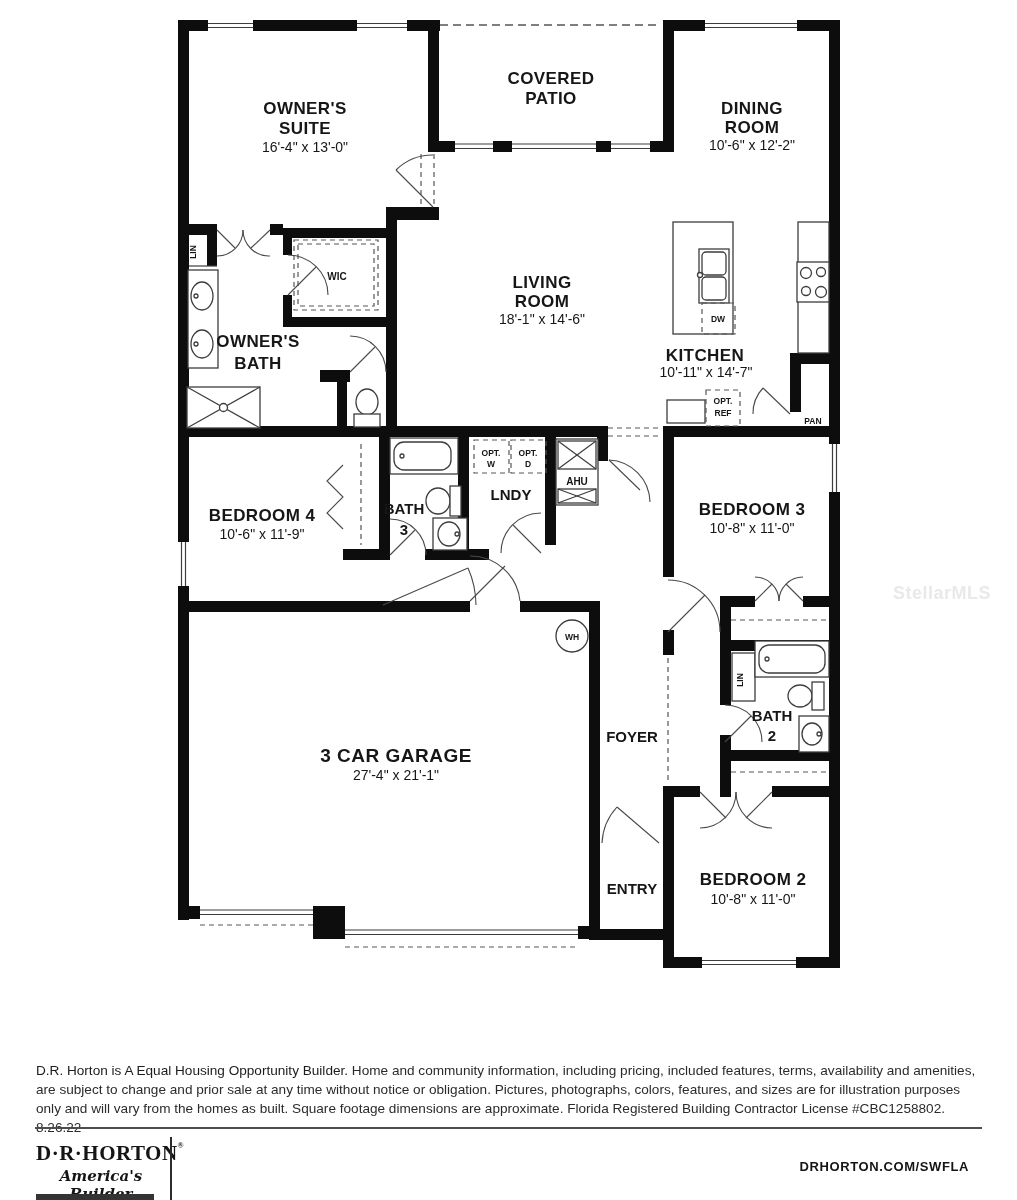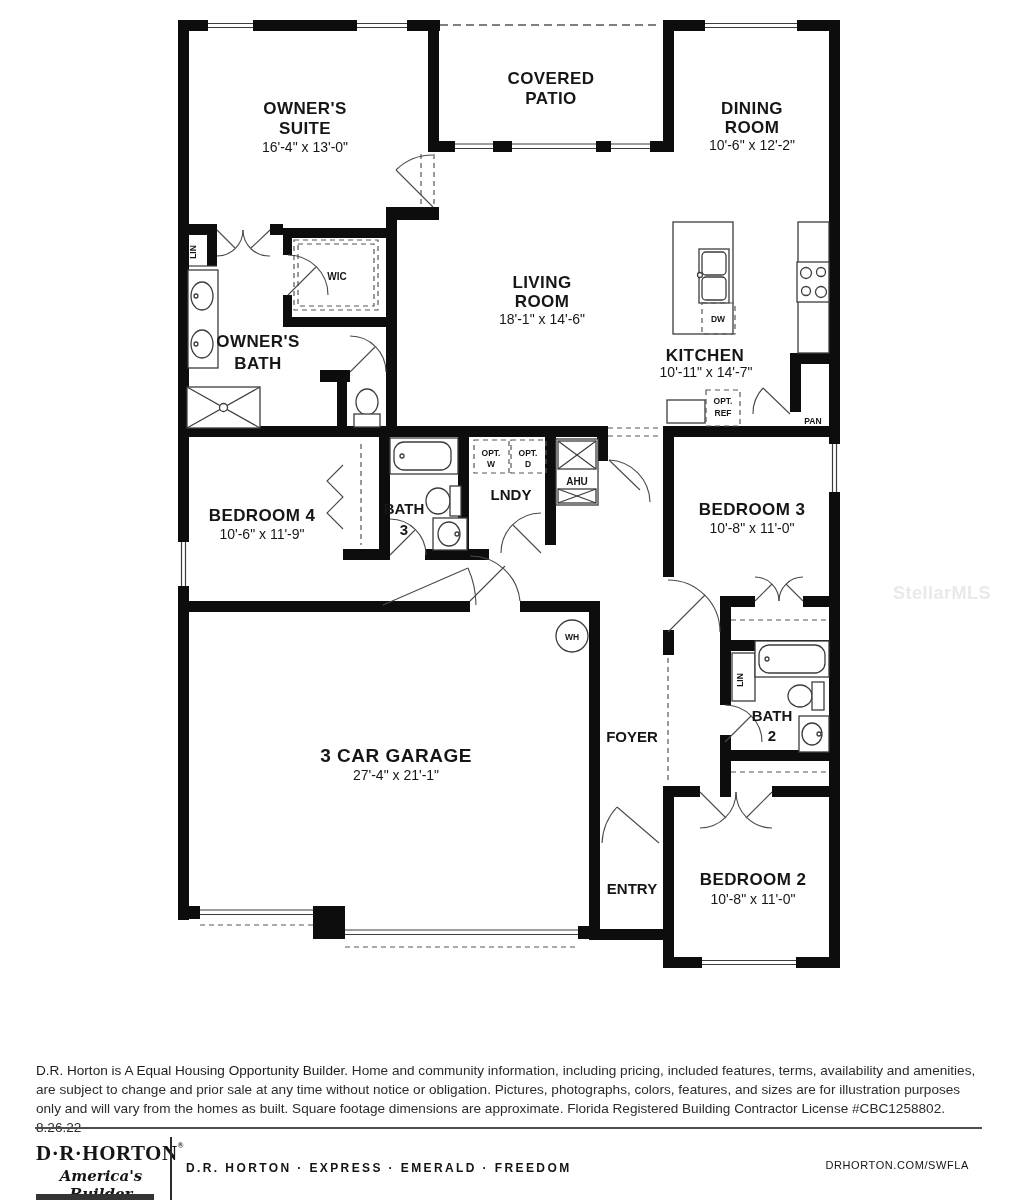--- a/index.html
+++ b/index.html
@@ -28,21 +28,21 @@
   .rule{position:absolute;left:35px;top:1127px;width:947px;height:2px;background:#4d4d4d;}
   .logo{position:absolute;left:36px;top:1141px;width:130px;text-align:center;color:#151515;}
   .logo-name{font-family:"Liberation Serif",serif;font-weight:bold;font-size:21px;
     letter-spacing:.5px;white-space:nowrap;}
   .logo-reg{font-size:8px;vertical-align:top;}
   .logo-tag{font-family:"DejaVu Serif",serif;font-style:italic;font-weight:bold;
     font-size:15px;margin-top:1px;}
   .vdiv{position:absolute;left:170px;top:1137px;width:2px;height:63px;background:#2c2c2c;}
   .brands{position:absolute;left:186px;top:1161px;font-size:12px;font-weight:bold;
     letter-spacing:2.4px;color:#141414;}
-  .siteurl{position:absolute;right:48px;top:1159px;font-size:11px;font-weight:normal;
+  .siteurl{position:absolute;right:48px;top:1159px;font-size:13px;font-weight:bold;
     letter-spacing:.6px;color:#141414;}
   .darkstrip{position:absolute;left:36px;top:1194px;width:118px;height:6px;background:#343434;}
 </style>
 </head>
 <body>
 
 <div class="page">
 
 <svg width="1017" height="1040" viewBox="0 0 1017 1040">
 
@@ -396,17 +396,16 @@
 <div class="watermark">StellarMLS</div>
 
 <p class="disclaimer"><strong>D.R. Horton is A Equal Housing Opportunity Builder.</strong><span> Home and community information, including pricing, included features, terms, availability and amenities, are subject to change and prior sale at any time without notice or obligation. Pictures, photographs, colors, features, and sizes are for illustration purposes only and will vary from the homes as built. Square footage dimensions are approximate.  Florida Registered Building Contractor License #CBC1258802.  8.26.22</span></p>
 
 <div class="rule"></div>
 <div class="logo">
   <div class="logo-name"><span>D·R·HORTON</span><sup class="logo-reg">®</sup></div>
   <div class="logo-tag">America's Builder</div>
 </div>
 <div class="vdiv"></div>
-<div class="brands">D.R. HORTON · EXPRESS · EMERALD · FREEDOM</div>
 <div class="siteurl">DRHORTON.COM/SWFLA</div>
 <div class="darkstrip"></div>
 
 </div>
 
 </body></html>

